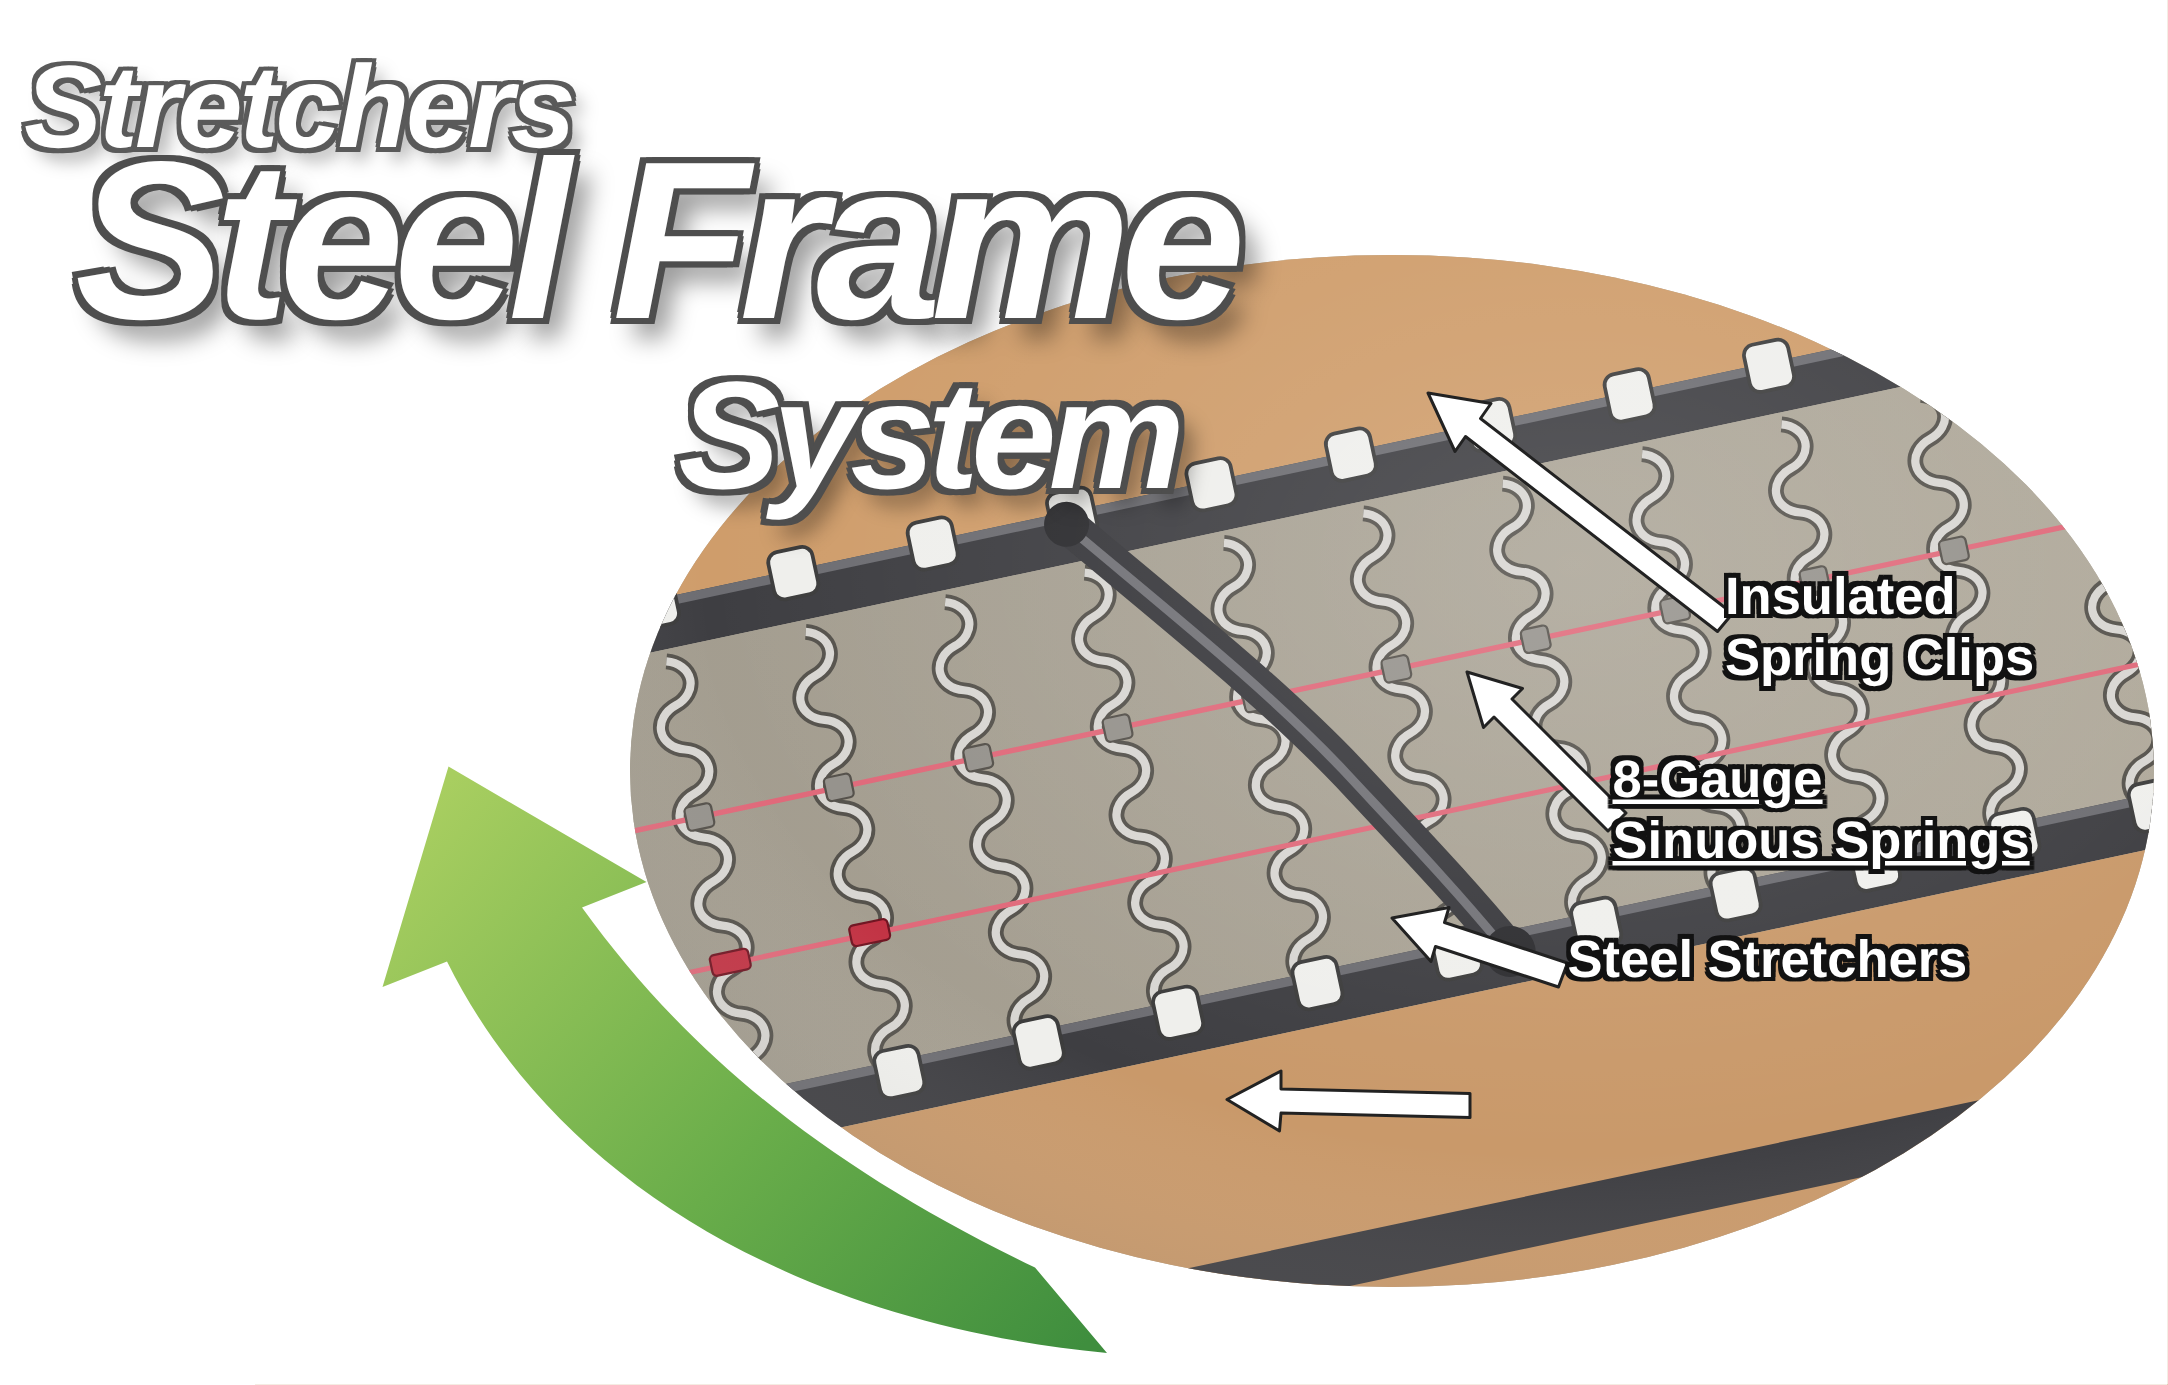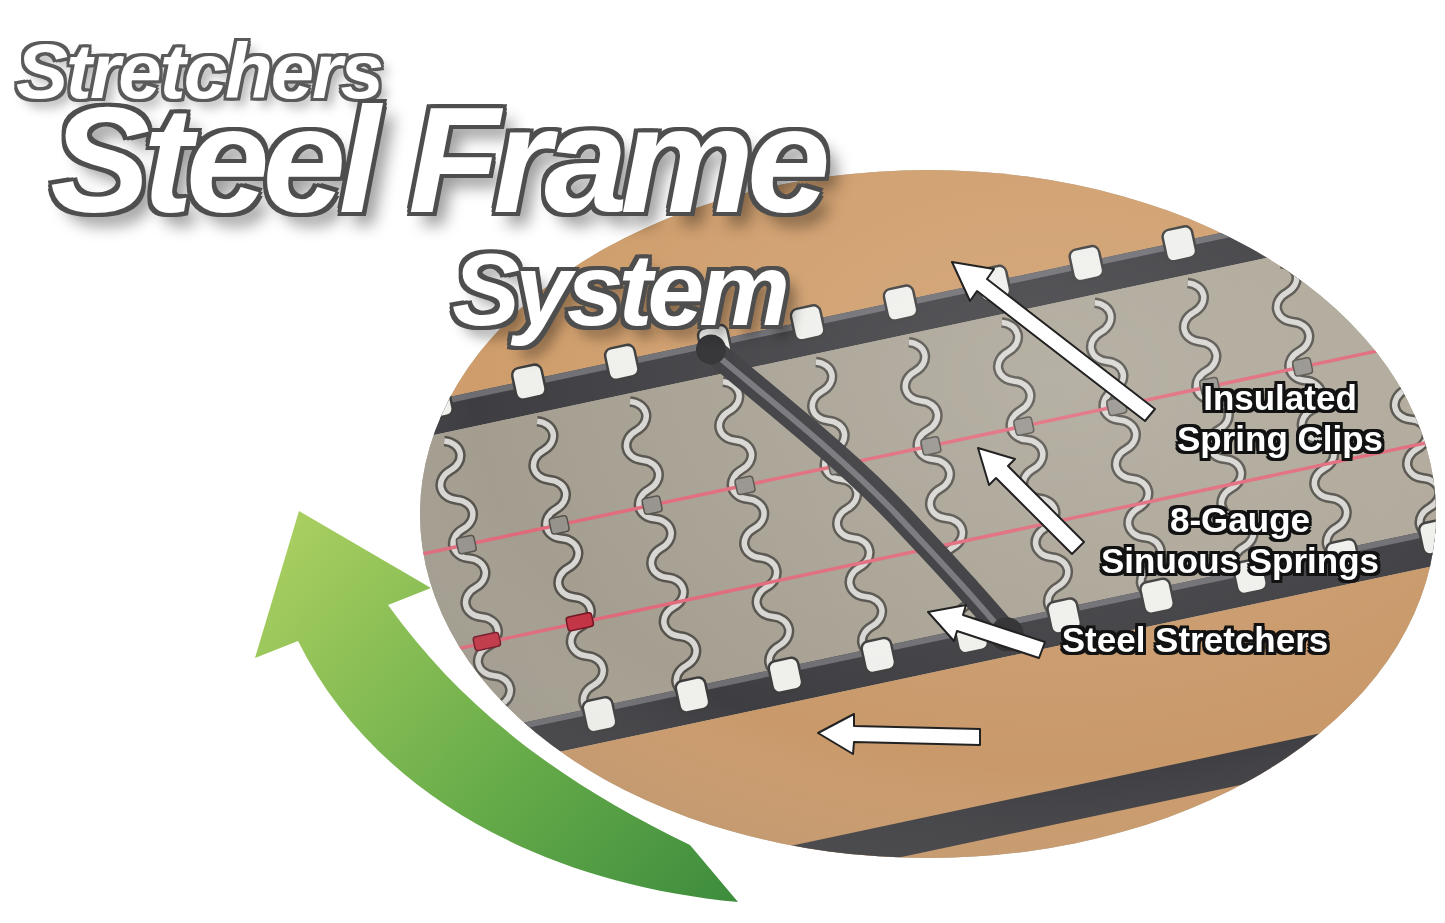--- a/index.html
+++ b/index.html
@@ -33,26 +33,26 @@
   
   .oval{
     position:absolute;left:420px;top:170px;width:1016px;height:688px;
     border-radius:50%;overflow:hidden;background:#b3ac9e;
   }
   .oval svg{display:block;width:100%;height:100%;}
 
   
   .callout{
     position:absolute;color:#fff;font-weight:bold;font-size:35px;line-height:1.16;
-    white-space:pre-line;text-align:center;
+    white-space:pre-line;text-align:left;
     text-shadow:-3px -3px 0 #121212,3px -3px 0 #121212,-3px 3px 0 #121212,3px 3px 0 #121212,
                 -3px 0 0 #121212,3px 0 0 #121212,0 -3px 0 #121212,0 3px 0 #121212;
   }
   .c1{left:1150px;top:378px;width:260px;}
-  .c2{left:1075px;top:500px;width:330px;}
+  .c2{left:1075px;top:500px;width:330px;text-decoration:underline;}
   .c3{left:1045px;top:620px;width:300px;}
   .c4{left:986px;top:700px;width:250px;text-align:left;}
 </style>
 </head>
 <body>
 
 <div class="stage">
 
   <svg class="overlay" width="1445" height="923" viewBox="0 0 1445 923">
     <defs>

